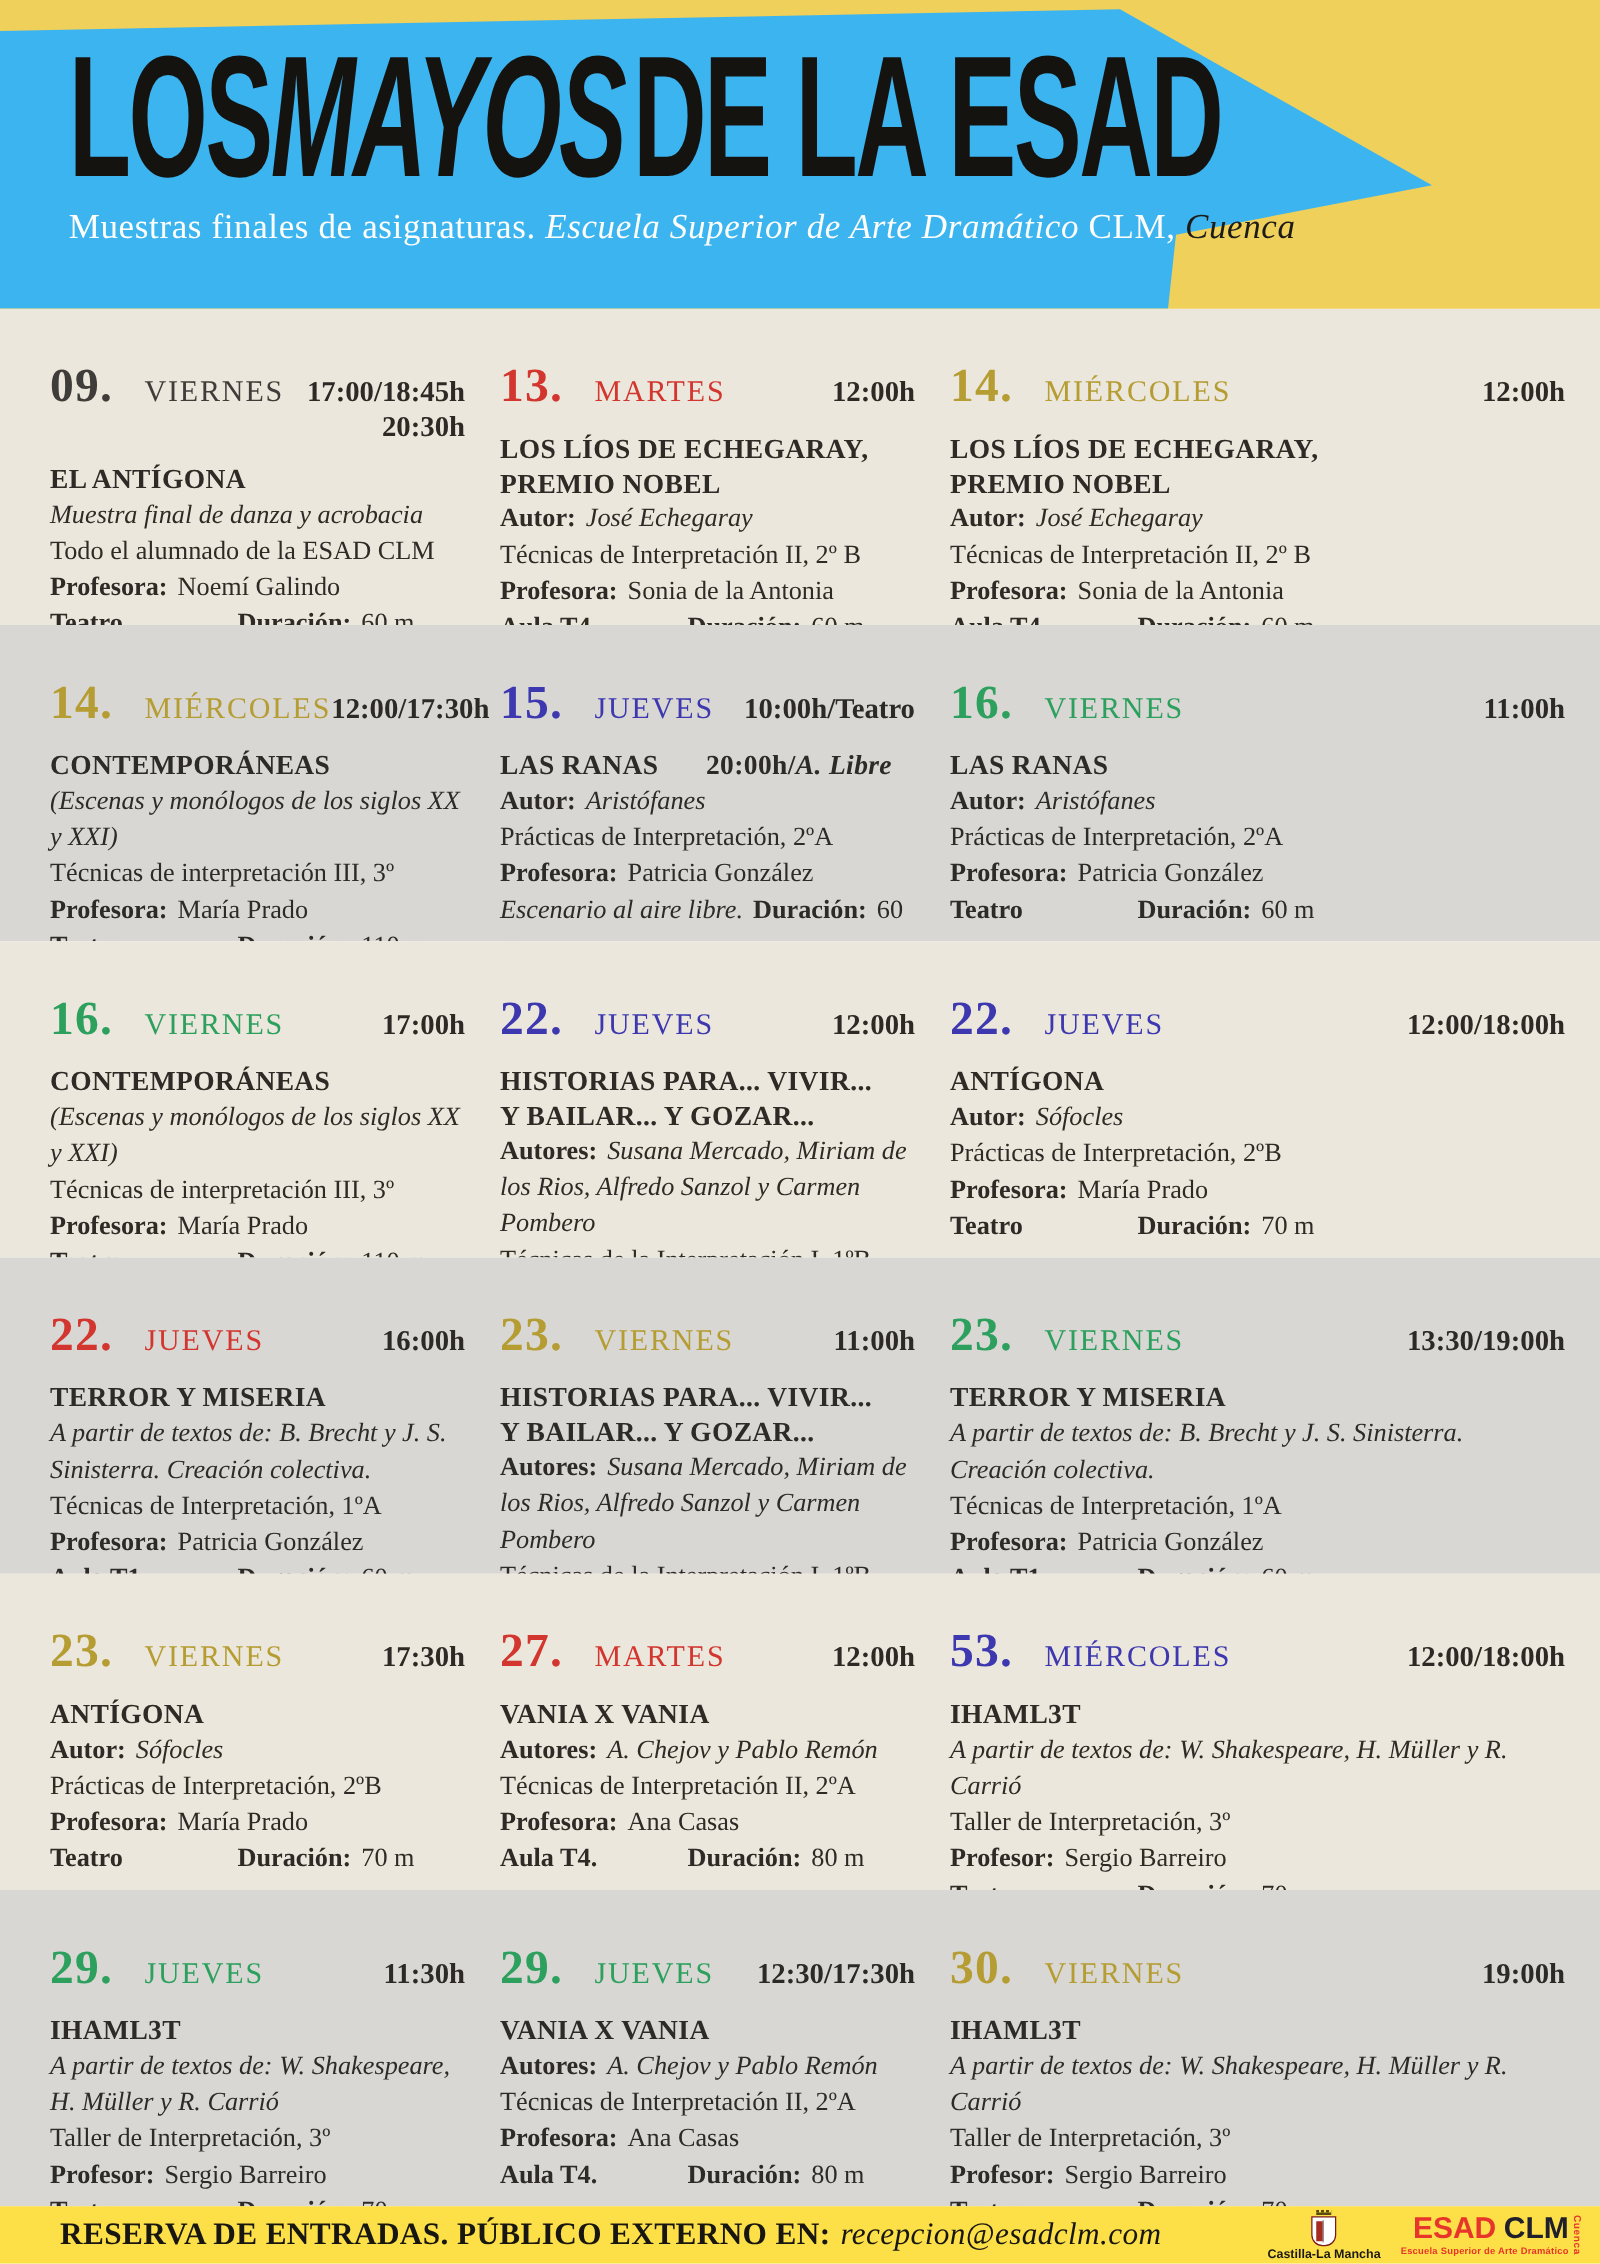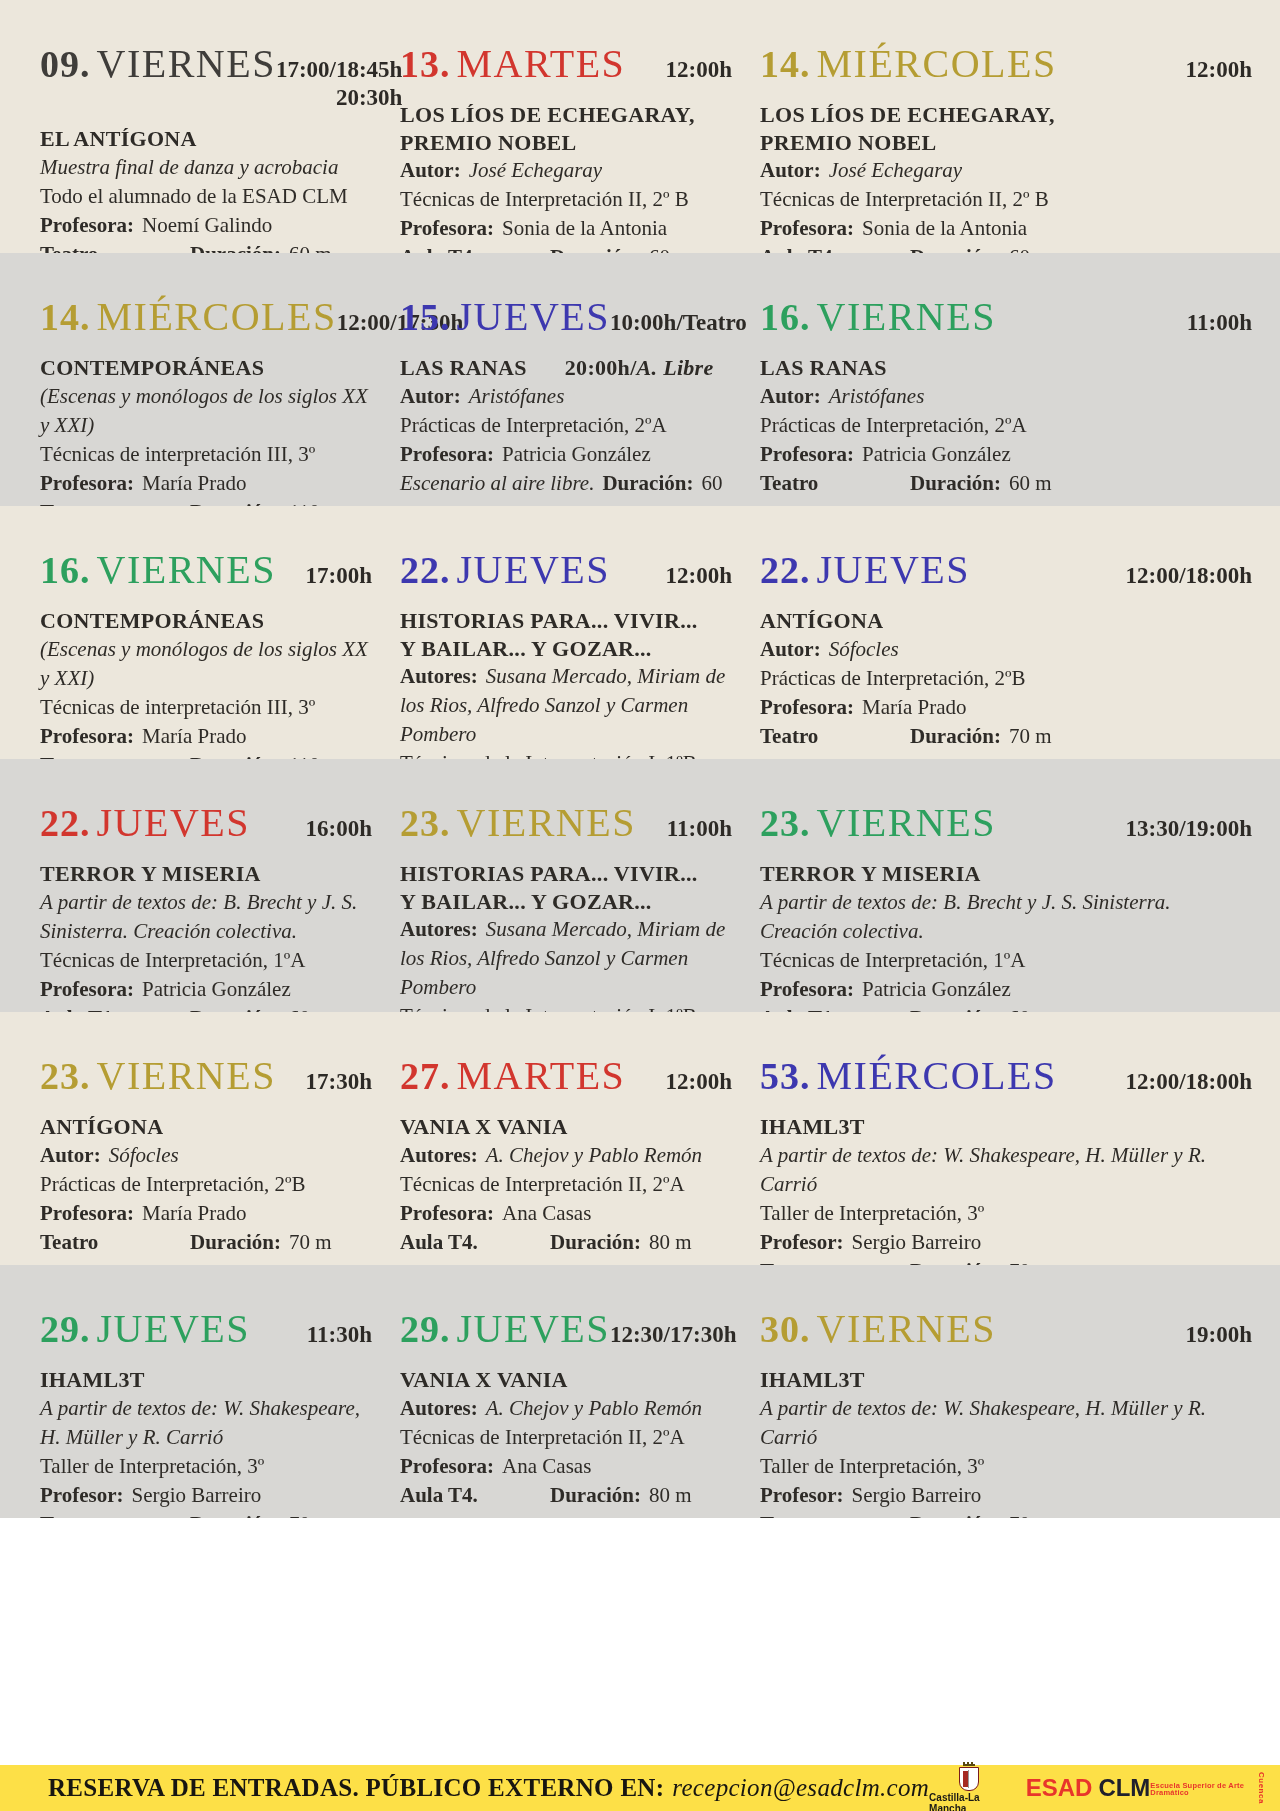--- a/index.html
+++ b/index.html
@@ -40,21 +40,21 @@
     display:grid; grid-template-columns:360px 360px 1fr;
     padding-left:40px;
   }
   .row.cream { background:#ece7dc; }
   .row.gray  { background:#d8d7d4; }
   .cardwrap { padding:40px 28px 0 0; }
 
   
   .card-head { display:flex; align-items:baseline; margin-bottom:14px; }
   .date { font-size:38px; font-weight:bold; letter-spacing:1px; }
-  .dayname { font-size:40px; letter-spacing:1.5px; margin-left:6px; white-space:nowrap; }
+  .dayname { font-size:24px; letter-spacing:1.5px; margin-left:25px; white-space:nowrap; }
   .times { margin-left:auto; text-align:right; }
   .time { font-size:23px; font-weight:bold; color:#2d2a26; white-space:nowrap; line-height:1.2; }
   .title { font-size:22px; font-weight:bold; letter-spacing:0.3px; line-height:1.25; display:flex; gap:38px; align-items:baseline; }
   .title .tt i { font-style:italic; }
   .line { font-size:21px; line-height:29px; }
   .line.it, i { font-style:italic; }
   .line b { font-weight:bold; margin-right:8px; }
   .footerline .venue { display:inline-block; min-width:150px; margin-right:0; }
   .footerline .venue-it { margin-right:8px; }
 
@@ -67,32 +67,43 @@
   .reserve .email { font-style:italic; font-weight:normal; margin-left:8px; }
   .logos { margin-left:auto; display:flex; align-items:center; gap:16px; }
   .clm-logo { display:flex; flex-direction:column; align-items:center; }
   .clm-shield { width:20px; height:24px; background:#fff; border:1.5px solid #7a1c1c; border-radius:0 0 9px 9px; position:relative; }
   .clm-shield:before { content:""; position:absolute; left:3px; top:3px; width:6px; height:16px; background:#a52a22; }
   .clm-shield:after { content:""; position:absolute; right:2px; top:2px; width:7px; height:18px; border-left:1px solid #999; }
   .clm-crown { width:12px; height:4px; border-bottom:2px solid #5a4a10; margin-bottom:1px;
     background:repeating-linear-gradient(90deg,#5a4a10 0 2px,transparent 2px 4px); }
   .clm-label { font-size:10px; font-weight:bold; color:#1c1a16; font-family:"Liberation Sans",sans-serif; margin-top:1px; }
   .esad-logo { display:flex; align-items:center; }
-  .esad-main { display:flex; align-items:center; line-height:1; }
+  .esad-main { display:flex; flex-direction:column; align-items:flex-end; line-height:1; }
   .esad-word { font-family:"Liberation Sans",sans-serif; font-weight:900; font-size:24px; letter-spacing:0; }
   .esad-word .red { color:#e8352b; margin-right:6px; }
   .esad-word .blk { color:#20202c; }
   .esad-sub { font-family:"Liberation Sans",sans-serif; font-size:7.5px; font-weight:bold; color:#e8352b; margin-top:2px; letter-spacing:0.2px; }
   .esad-side { writing-mode:vertical-rl; font-family:"Liberation Sans",sans-serif; font-size:8px; font-weight:bold; color:#e8352b; margin-left:2px; letter-spacing:0.5px; }
 </style>
 </head>
 <body>
 
 <div class="poster">
 
+  <div class="hero">
+    <div class="hero-blue"></div>
+    <div class="hero-inner">
+      <h1 class="big-title">
+          <span>LOS </span>
+          <span class="it">MAYOS</span>
+          <span> DE LA ESAD</span>
+        </h1>
+      <p class="subtitle"><span>Muestras finales de asignaturas. </span><span class="it">Escuela Superior de Arte Dramático</span><span> CLM,</span><span class="dark"> Cuenca</span></p>
+    </div>
+  </div>
 
   <div class="rows">
     <div class="row cream">
       <div class="cardwrap">
   <article class="card">
     <header class="card-head">
       <span class="date" style="color: rgb(63, 61, 58);">09.</span>
       <span class="dayname" style="color: rgb(63, 61, 58);">VIERNES</span>
       <span class="times">
         <span class="time">17:00/18:45h</span>

